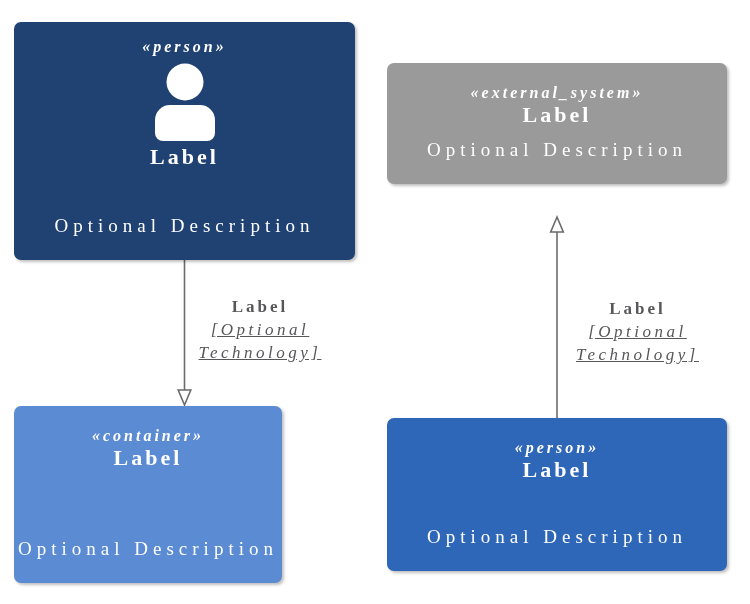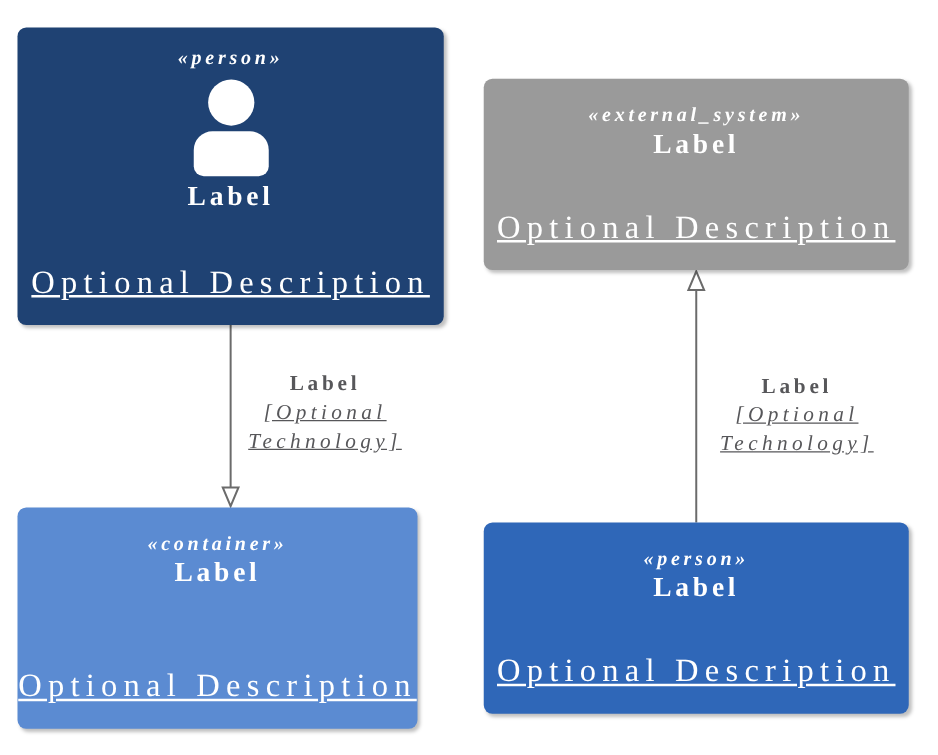--- a/index.html
+++ b/index.html
@@ -18,22 +18,22 @@
     border-radius:7px;
     color:#ffffff;
     display:flex;
     flex-direction:column;
     align-items:center;
     text-align:center;
     box-shadow:2px 2px 3px rgba(0,0,0,0.25);
     box-sizing:border-box;
   }
   .node-person{left:14px;top:22px;width:341px;height:238px;background:#1f4273;}
-  .node-external{left:387px;top:63px;width:340px;height:153px;background:#9a9a9a;}
-  .node-container{left:14px;top:406px;width:320px;height:177px;background:#5b8bd2;}
+  .node-external{left:387px;top:63px;width:340px;height:121px;background:#9a9a9a;}
+  .node-container{left:14px;top:406px;width:268px;height:177px;background:#5b8bd2;}
   .node-system{left:387px;top:418px;width:340px;height:153px;background:#2f67b8;}
 
   .stereotype{
     font-style:italic;
     font-weight:bold;
     font-size:16px;
     letter-spacing:3px;
     line-height:20px;
   }
   .node-label{
@@ -43,27 +43,26 @@
     line-height:24px;
   }
   .node-tech{
     font-style:italic;
     font-size:18px;
     letter-spacing:3px;
     line-height:22px;
     margin-top:3px;
   }
   .node-desc{
-    font-size:26px;
+    font-size:19px;
     letter-spacing:5px;
     line-height:24px;
     margin-top:auto;
     margin-bottom:22px;
     white-space:nowrap;
-    text-decoration:underline;
   }
   .node-person .stereotype{margin-top:15px;}
   .node-external .stereotype,
   .node-container .stereotype,
   .node-system .stereotype{margin-top:20px;}
 
   .person-icon{margin:5px 0 3px 0;}
 
   .edges-layer{
     position:absolute;left:0;top:0;width:750px;height:604px;

